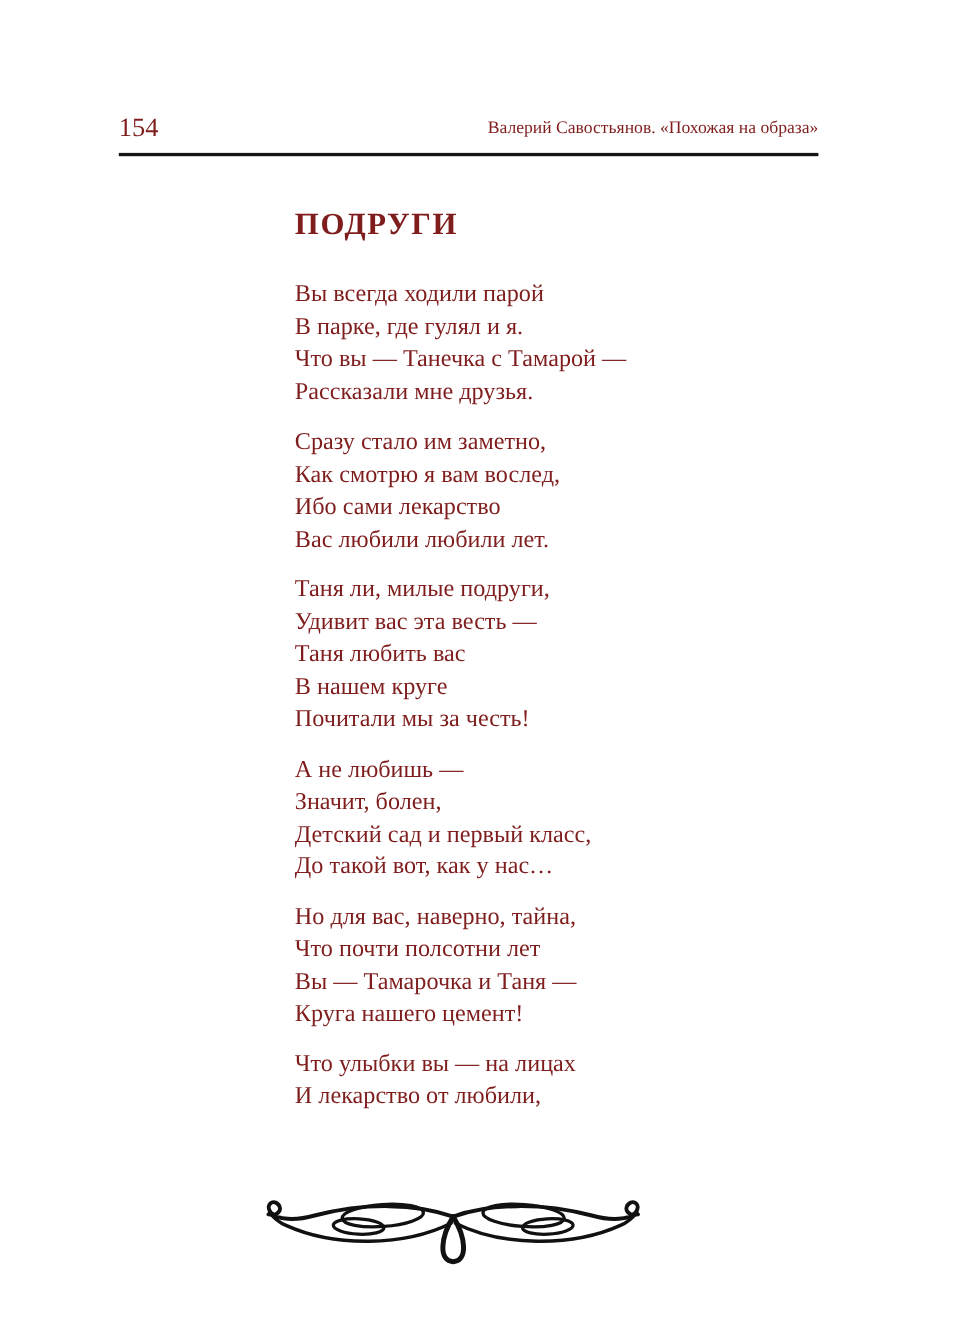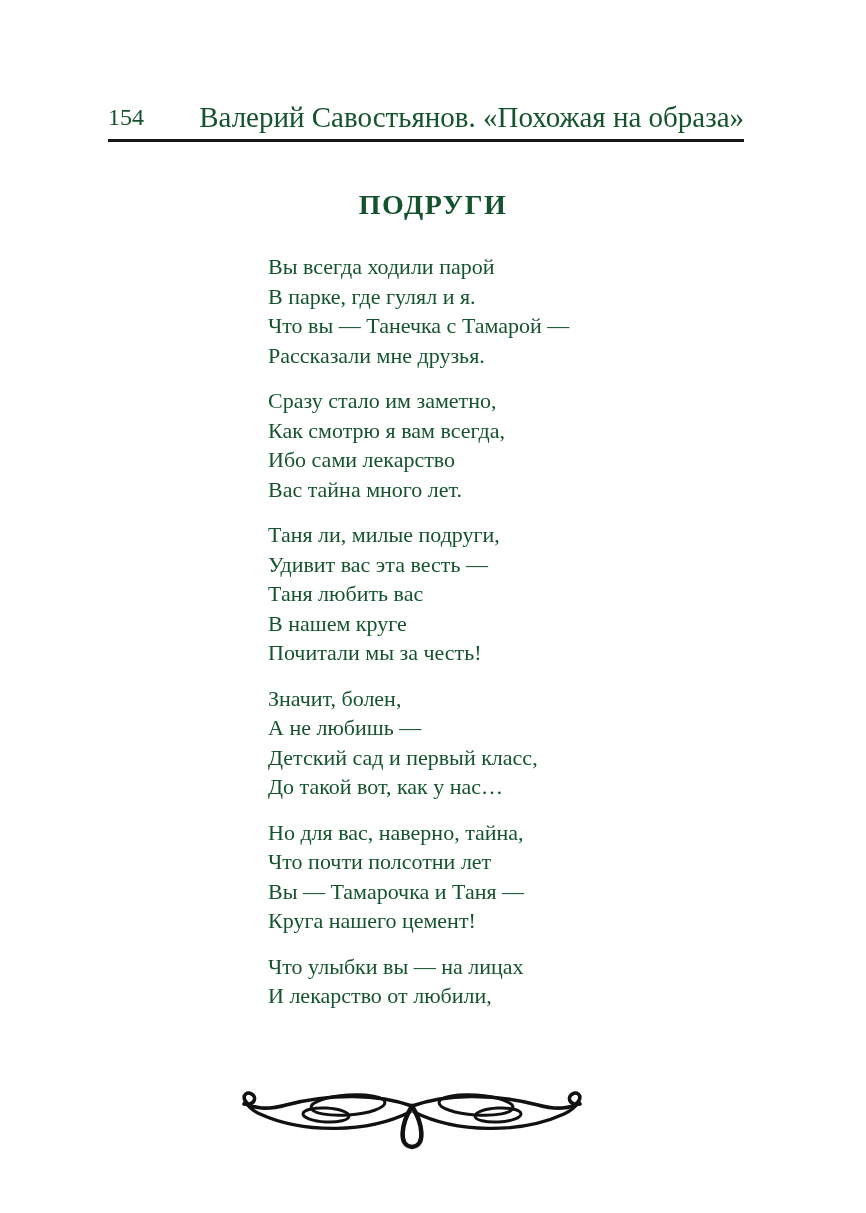--- a/index.html
+++ b/index.html
@@ -5,59 +5,59 @@
   html, body {
     margin: 0;
     padding: 0;
     background: #ffffff;
   }
   .page {
     position: relative;
     width: 866px;
     height: 1213px;
     background: #ffffff;
-    color: #14532d;
+    color: #7f1d1d;
     font-family: "Liberation Serif", "DejaVu Serif", serif;
     overflow: hidden;
   }
   
   .running-head {
     position: absolute;
     left: 108px;
     top: 104px;
     width: 636px;
     display: flex;
     justify-content: space-between;
     align-items: flex-end;
     border-bottom: 3px solid #161616;
     padding-bottom: 9px;
   }
   .folio {
     font-size: 24px;
     line-height: 26px;
   }
   .running-title {
-    font-size: 29px;
+    font-size: 16px;
     line-height: 26px;
     white-space: nowrap;
   }
   
   .poem {
     position: absolute;
     left: 268px;
     top: 188px;
     width: 330px;
   }
   .poem-title {
     margin: 0 0 30px 0;
     font-size: 28px;
     line-height: 34px;
     font-weight: bold;
     letter-spacing: 1.5px;
-    text-align: center;
+    text-align: left;
     white-space: nowrap;
   }
   .stanza {
     margin: 0 0 16px 0;
     font-size: 22px;
     line-height: 29.5px;
   }
   .stanza .line {
     display: block;
     white-space: nowrap;
@@ -91,36 +91,36 @@
 
     <p class="stanza">
       <span class="line">Вы всегда ходили парой</span>
       <span class="line">В парке, где гулял и я.</span>
       <span class="line">Что вы — Танечка с Тамарой —</span>
       <span class="line">Рассказали мне друзья.</span>
     </p>
 
     <p class="stanza">
       <span class="line">Сразу стало им заметно,</span>
-      <span class="line">Как смотрю я вам всегда,</span>
+      <span class="line">Как смотрю я вам вослед,</span>
       <span class="line">Ибо сами лекарство</span>
-      <span class="line">Вас тайна много лет.</span>
+      <span class="line">Вас любили любили лет.</span>
     </p>
 
     <p class="stanza">
       <span class="line">Таня ли, милые подруги,</span>
       <span class="line">Удивит вас эта весть —</span>
       <span class="line">Таня любить вас</span>
       <span class="line">В нашем круге</span>
       <span class="line">Почитали мы за честь!</span>
     </p>
 
     <p class="stanza">
+      <span class="line">А не любишь —</span>
       <span class="line">Значит, болен,</span>
-      <span class="line">А не любишь —</span>
       <span class="line">Детский сад и первый класс,</span>
       <span class="line">До такой вот, как у нас…</span>
     </p>
 
     <p class="stanza">
       <span class="line">Но для вас, наверно, тайна,</span>
       <span class="line">Что почти полсотни лет</span>
       <span class="line">Вы — Тамарочка и Таня —</span>
       <span class="line">Круга нашего цемент!</span>
     </p>

